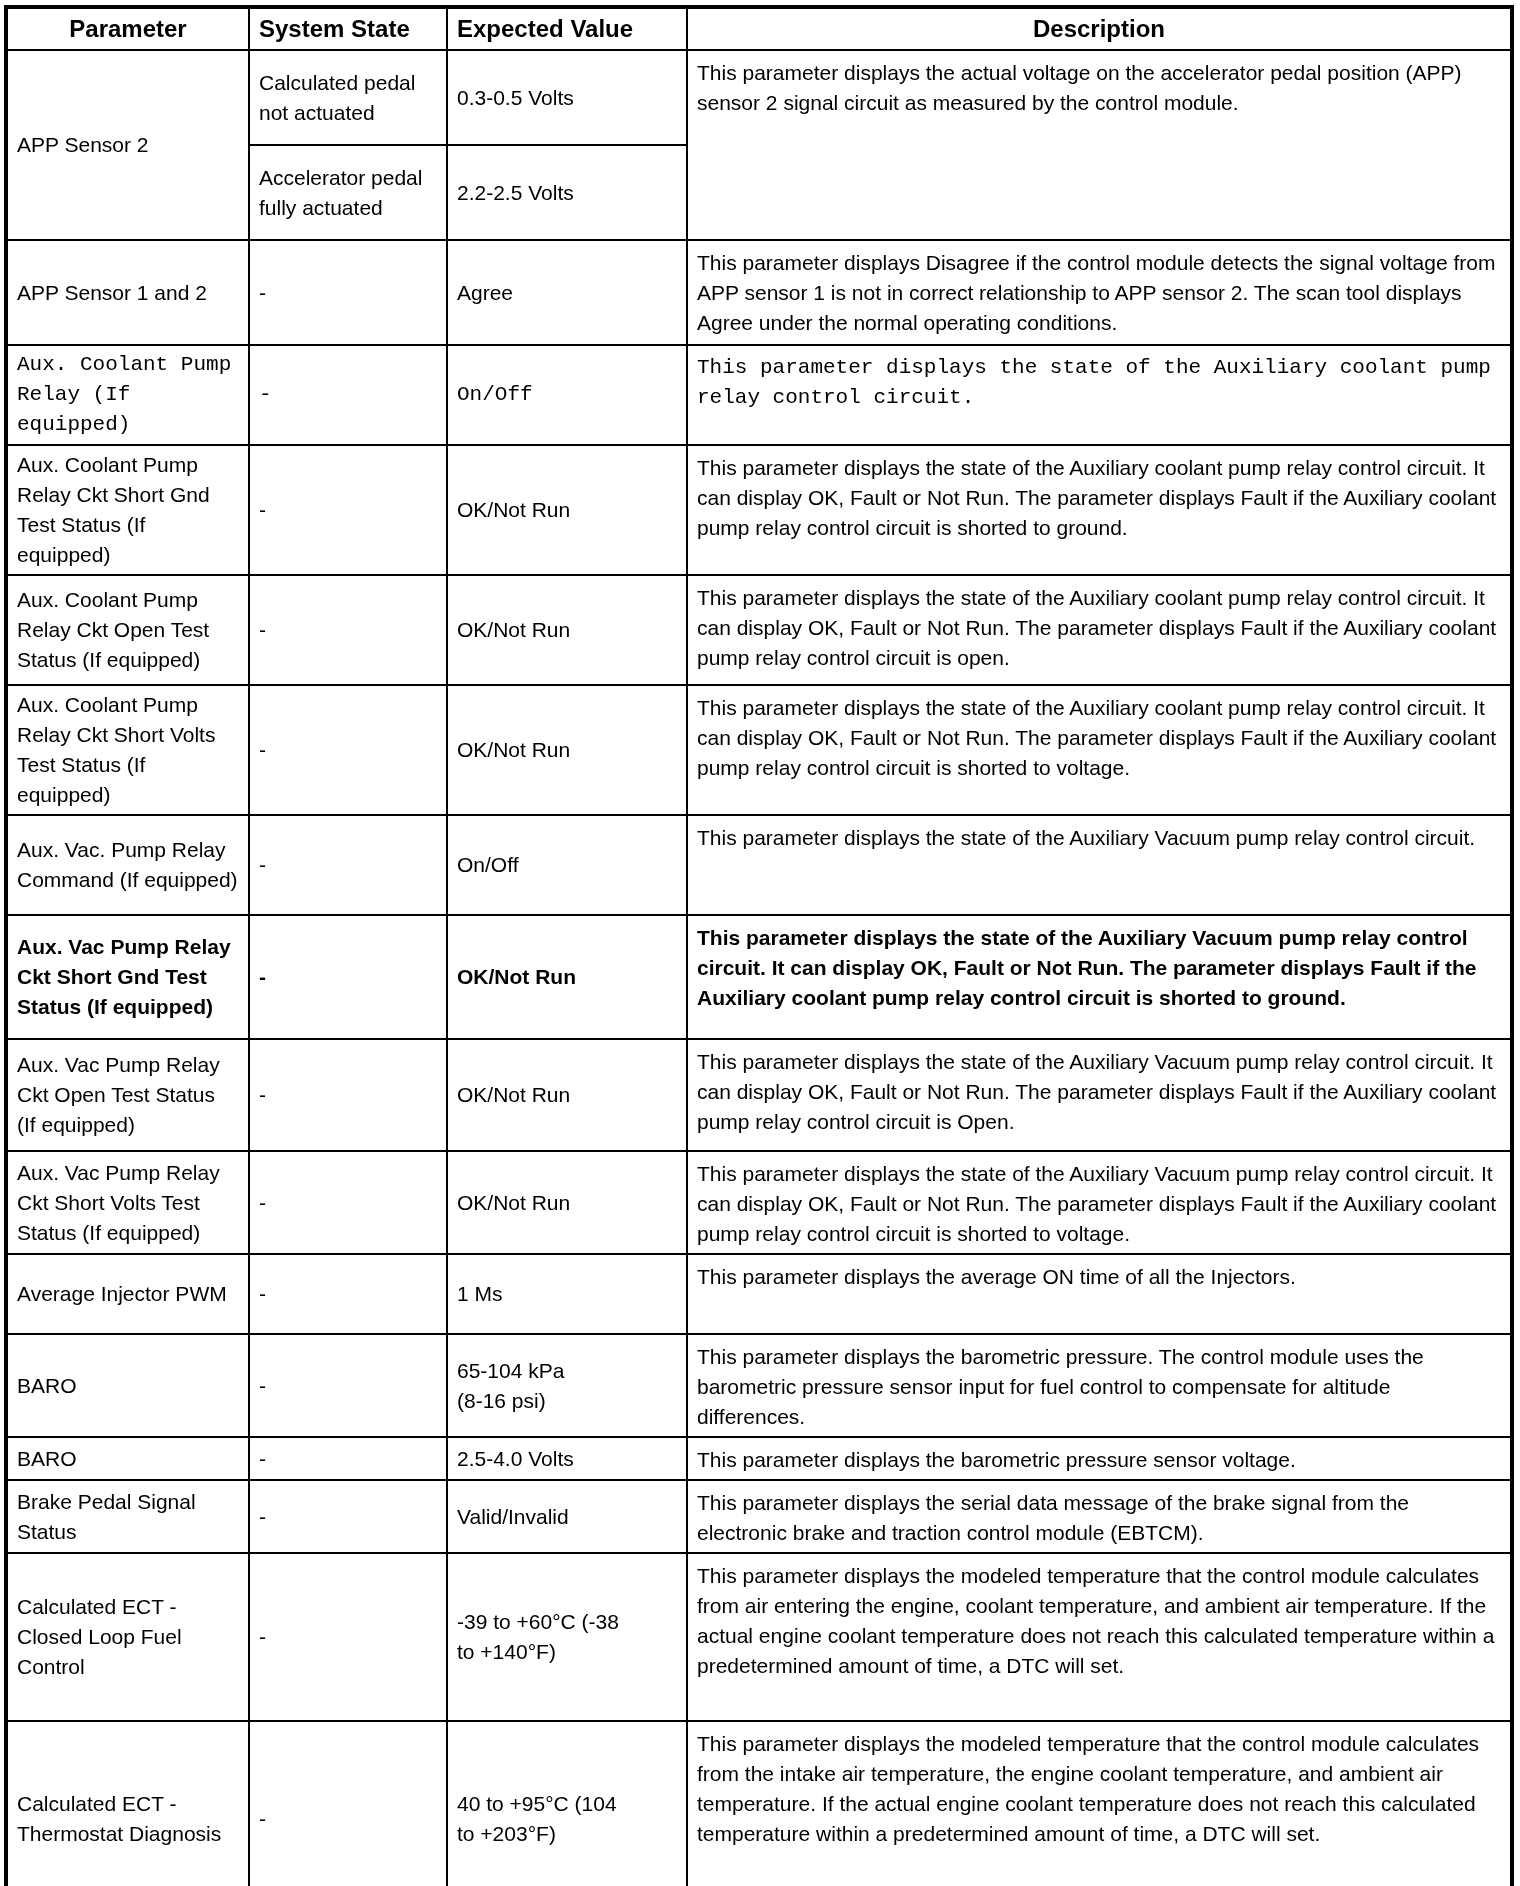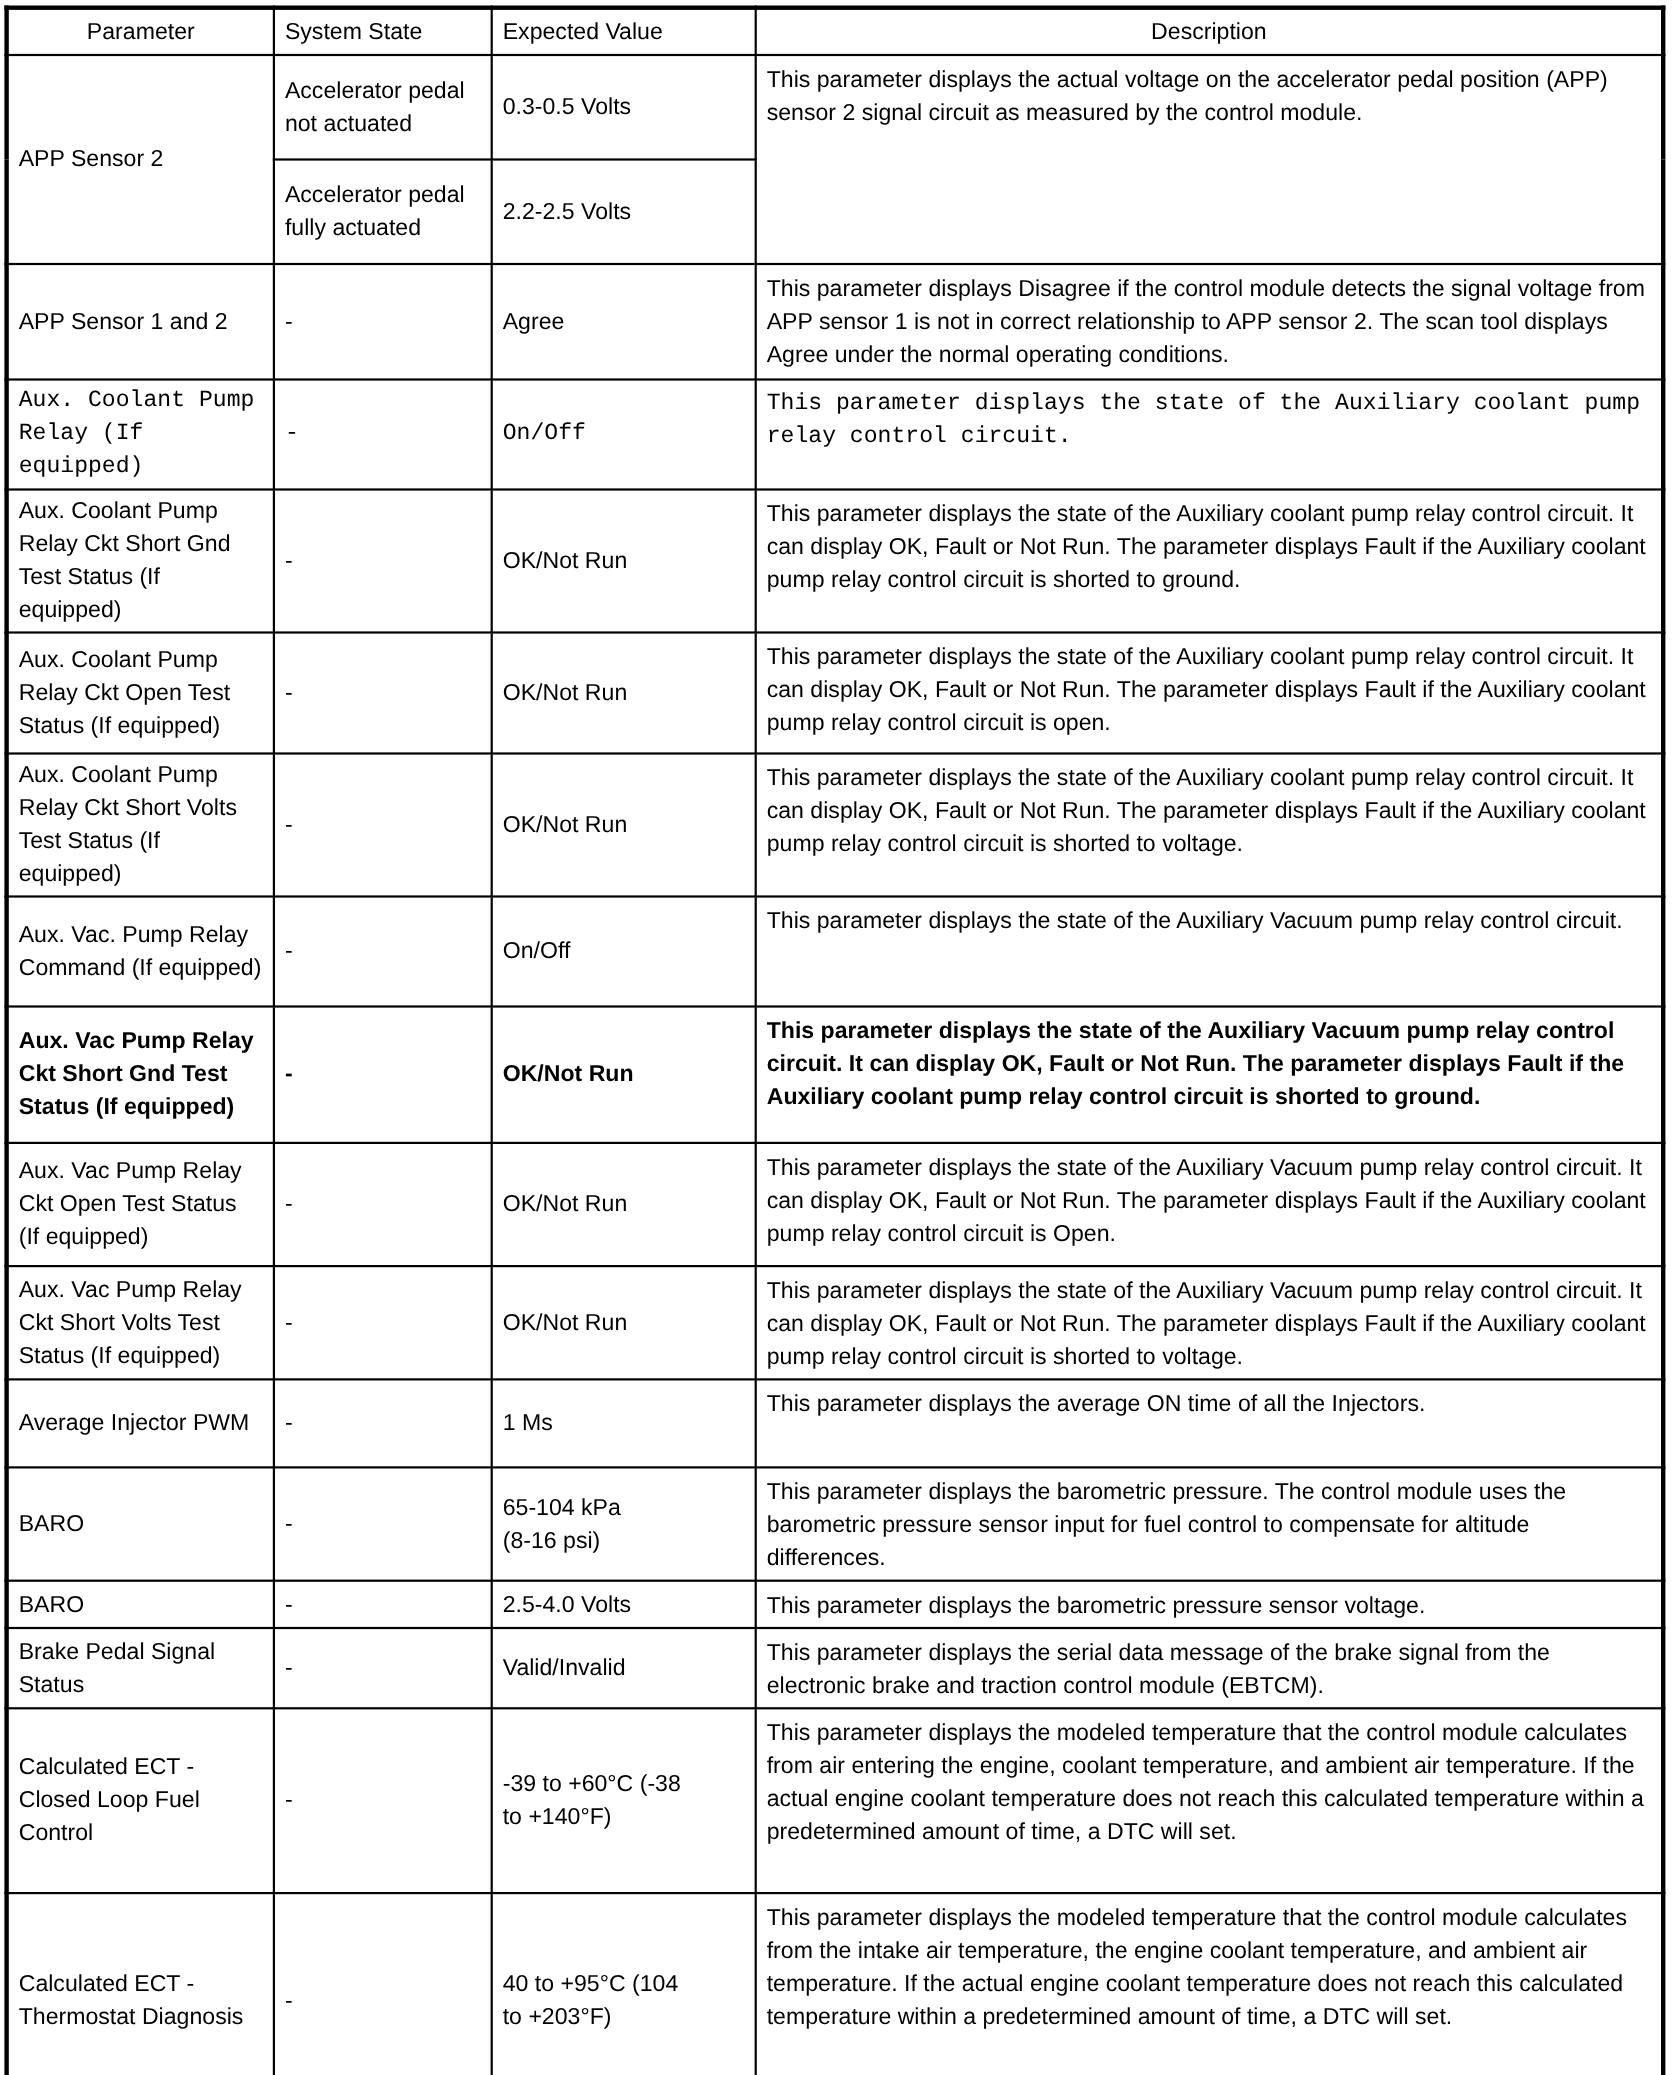--- a/index.html
+++ b/index.html
@@ -24,24 +24,24 @@
   col.c-desc   { width: auto;  }
   th, td {
     border: 2px solid #000000;
     font-size: 21px;
     line-height: 30px;
     padding: 4px 9px;
     overflow: hidden;
     word-wrap: break-word;
   }
   thead th {
-    font-weight: normal;
+    font-weight: bold;
     height: 36px;
     padding: 2px 9px;
-    font-size: 21px;
+    font-size: 24px;
   }
   th.h-center { text-align: center; }
   th.h-left   { text-align: left; }
   td.param, td.state, td.value {
     text-align: left;
     vertical-align: middle;
     white-space: pre-line;
   }
   td.desc {
     text-align: left;
@@ -63,21 +63,21 @@
     <tr>
       <th class="h-center">Parameter</th>
       <th class="h-left">System State</th>
       <th class="h-left">Expected Value</th>
       <th class="h-center">Description</th>
     </tr>
   </thead>
   <tbody>
       <tr style="height: 95px;">
         <td class="param" rowspan="2">APP Sensor 2</td>
-        <td class="state">Accelerator pedal not actuated</td>
+        <td class="state">Calculated pedal not actuated</td>
         <td class="value">0.3-0.5 Volts</td>
         <td class="desc" rowspan="2">This parameter displays the actual voltage on the accelerator pedal position (APP) sensor 2 signal circuit as measured by the control module.</td>
       </tr>
       <tr style="height: 95px;">
         <td class="state">Accelerator pedal fully actuated</td>
         <td class="value">2.2-2.5 Volts</td>
       </tr>
       <tr style="height: 105px;">
         <td class="param">APP Sensor 1 and 2</td>
         <td class="state">-</td>

